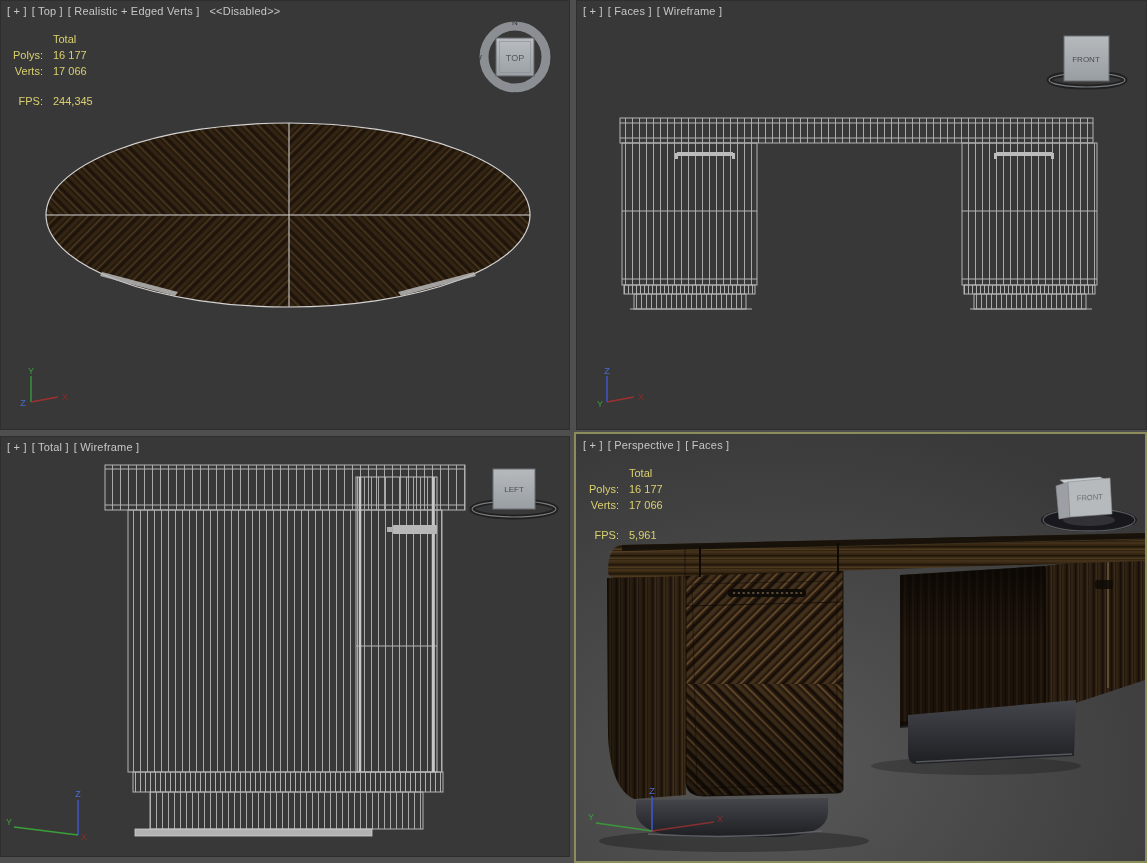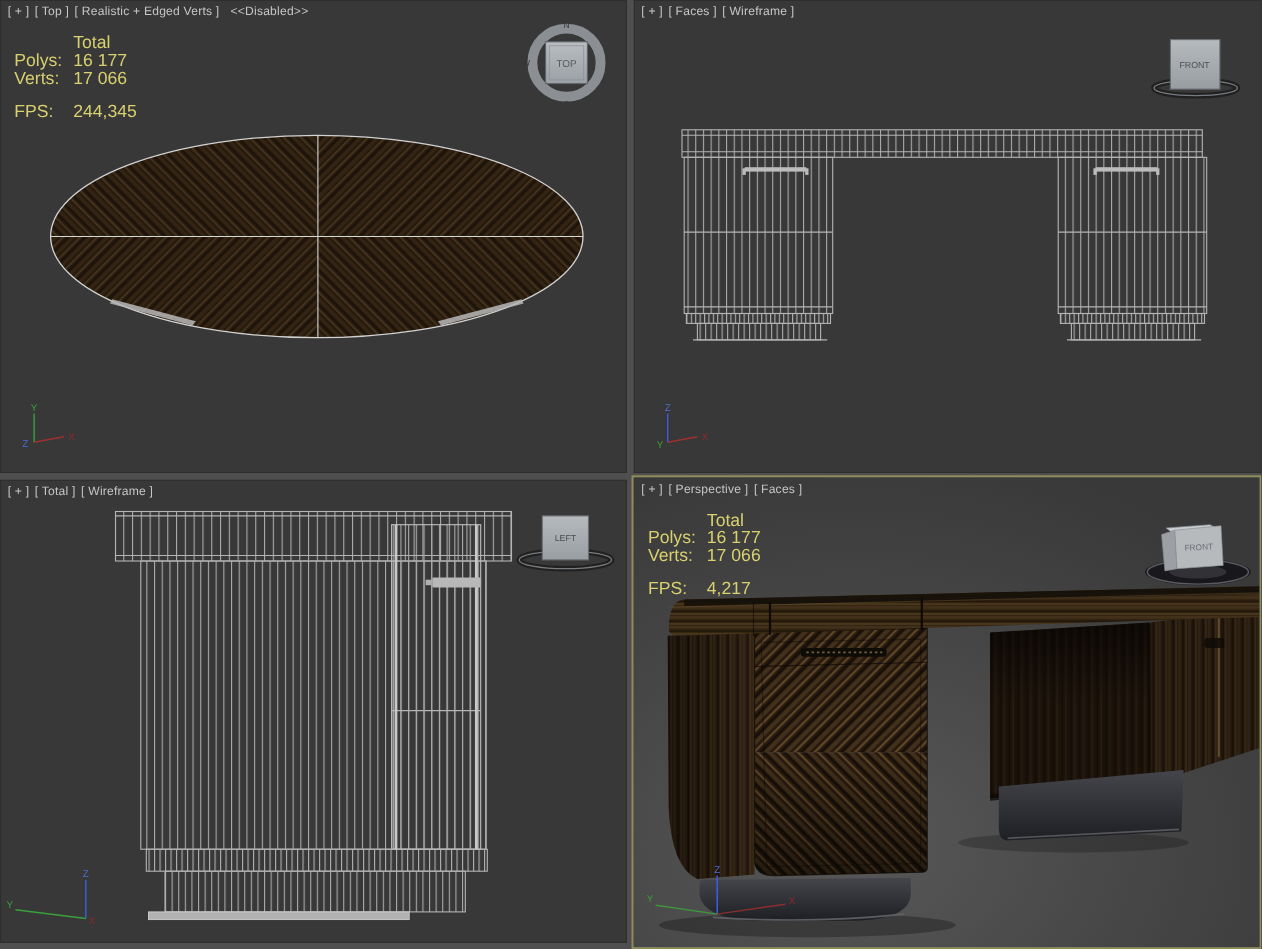--- a/index.html
+++ b/index.html
@@ -8,23 +8,23 @@
          font-family:"Liberation Sans",sans-serif;overflow:hidden;user-select:none}
   .vp{position:absolute;background:#383838;overflow:hidden;box-shadow:inset 0 0 0 1px #2e2e2e}
   #vp-top{left:0;top:0;width:570px;height:430px}
   #vp-front{left:576px;top:0;width:571px;height:430px}
   #vp-left{left:0;top:436px;width:570px;height:421px}
   #vp-persp{left:574px;top:432px;width:573px;height:431px;border:2px solid #8c8c5c;box-shadow:none}
   .scene{position:absolute;inset:0}
   .vp-label{position:absolute;left:7px;top:5px;font-size:11px;color:#c6c6c6;
             display:flex;gap:5px;align-items:baseline;z-index:6;letter-spacing:.2px;white-space:nowrap}
   .vp-label .note{margin-left:5px}
-  .stats{position:absolute;left:13px;top:33px;z-index:6;font-size:16px;color:#d9d06f;border-spacing:0}
+  .stats{position:absolute;left:13px;top:33px;z-index:6;font-size:11px;color:#d9d06f;border-spacing:0}
   .stats td{padding:0 0 3px 0;line-height:13px;white-space:nowrap}
-  .stats td.sl{text-align:left;min-width:34px;padding-right:10px}
+  .stats td.sl{text-align:right;min-width:34px;padding-right:10px}
   .stats tr.gap td{padding-top:14px}
   .gizmo{position:absolute;z-index:5}
   svg{display:block}
   svg text{font-family:"Liberation Sans",sans-serif}
 </style>
 </head>
 <body>
 
 <div class="stage">
 
@@ -358,21 +358,21 @@
       <tr>
             <td class="sl">Polys:</td>
           <td>16 177</td>
           </tr>
       <tr>
             <td class="sl">Verts:</td>
           <td>17 066</td>
           </tr>
       <tr class="gap">
             <td class="sl">FPS:</td>
-          <td>4,217</td>
+          <td>5,961</td>
           </tr>
     </tbody>
       </table>
 
     <svg class="gizmo" style="left:462px;top:22px" width="100" height="80" viewBox="0 0 100 80">
       <ellipse cx="51" cy="64" rx="48" ry="12" fill="#15151a" opacity="0.9"></ellipse>
       <ellipse cx="51" cy="64" rx="46" ry="11" fill="none" stroke="#8e9296" stroke-width="1.3" opacity="0.55"></ellipse>
       <ellipse cx="51" cy="64" rx="26" ry="6" fill="#34343a" opacity="0.9"></ellipse>
       <polygon points="22,24 62,21 72,26 30,30" fill="#c9cdd0" stroke="#8a8e92" stroke-width="0.6"></polygon>
       <polygon points="18,30 30,26 32,61 21,63" fill="#9ca0a4" stroke="#8a8e92" stroke-width="0.6"></polygon>

